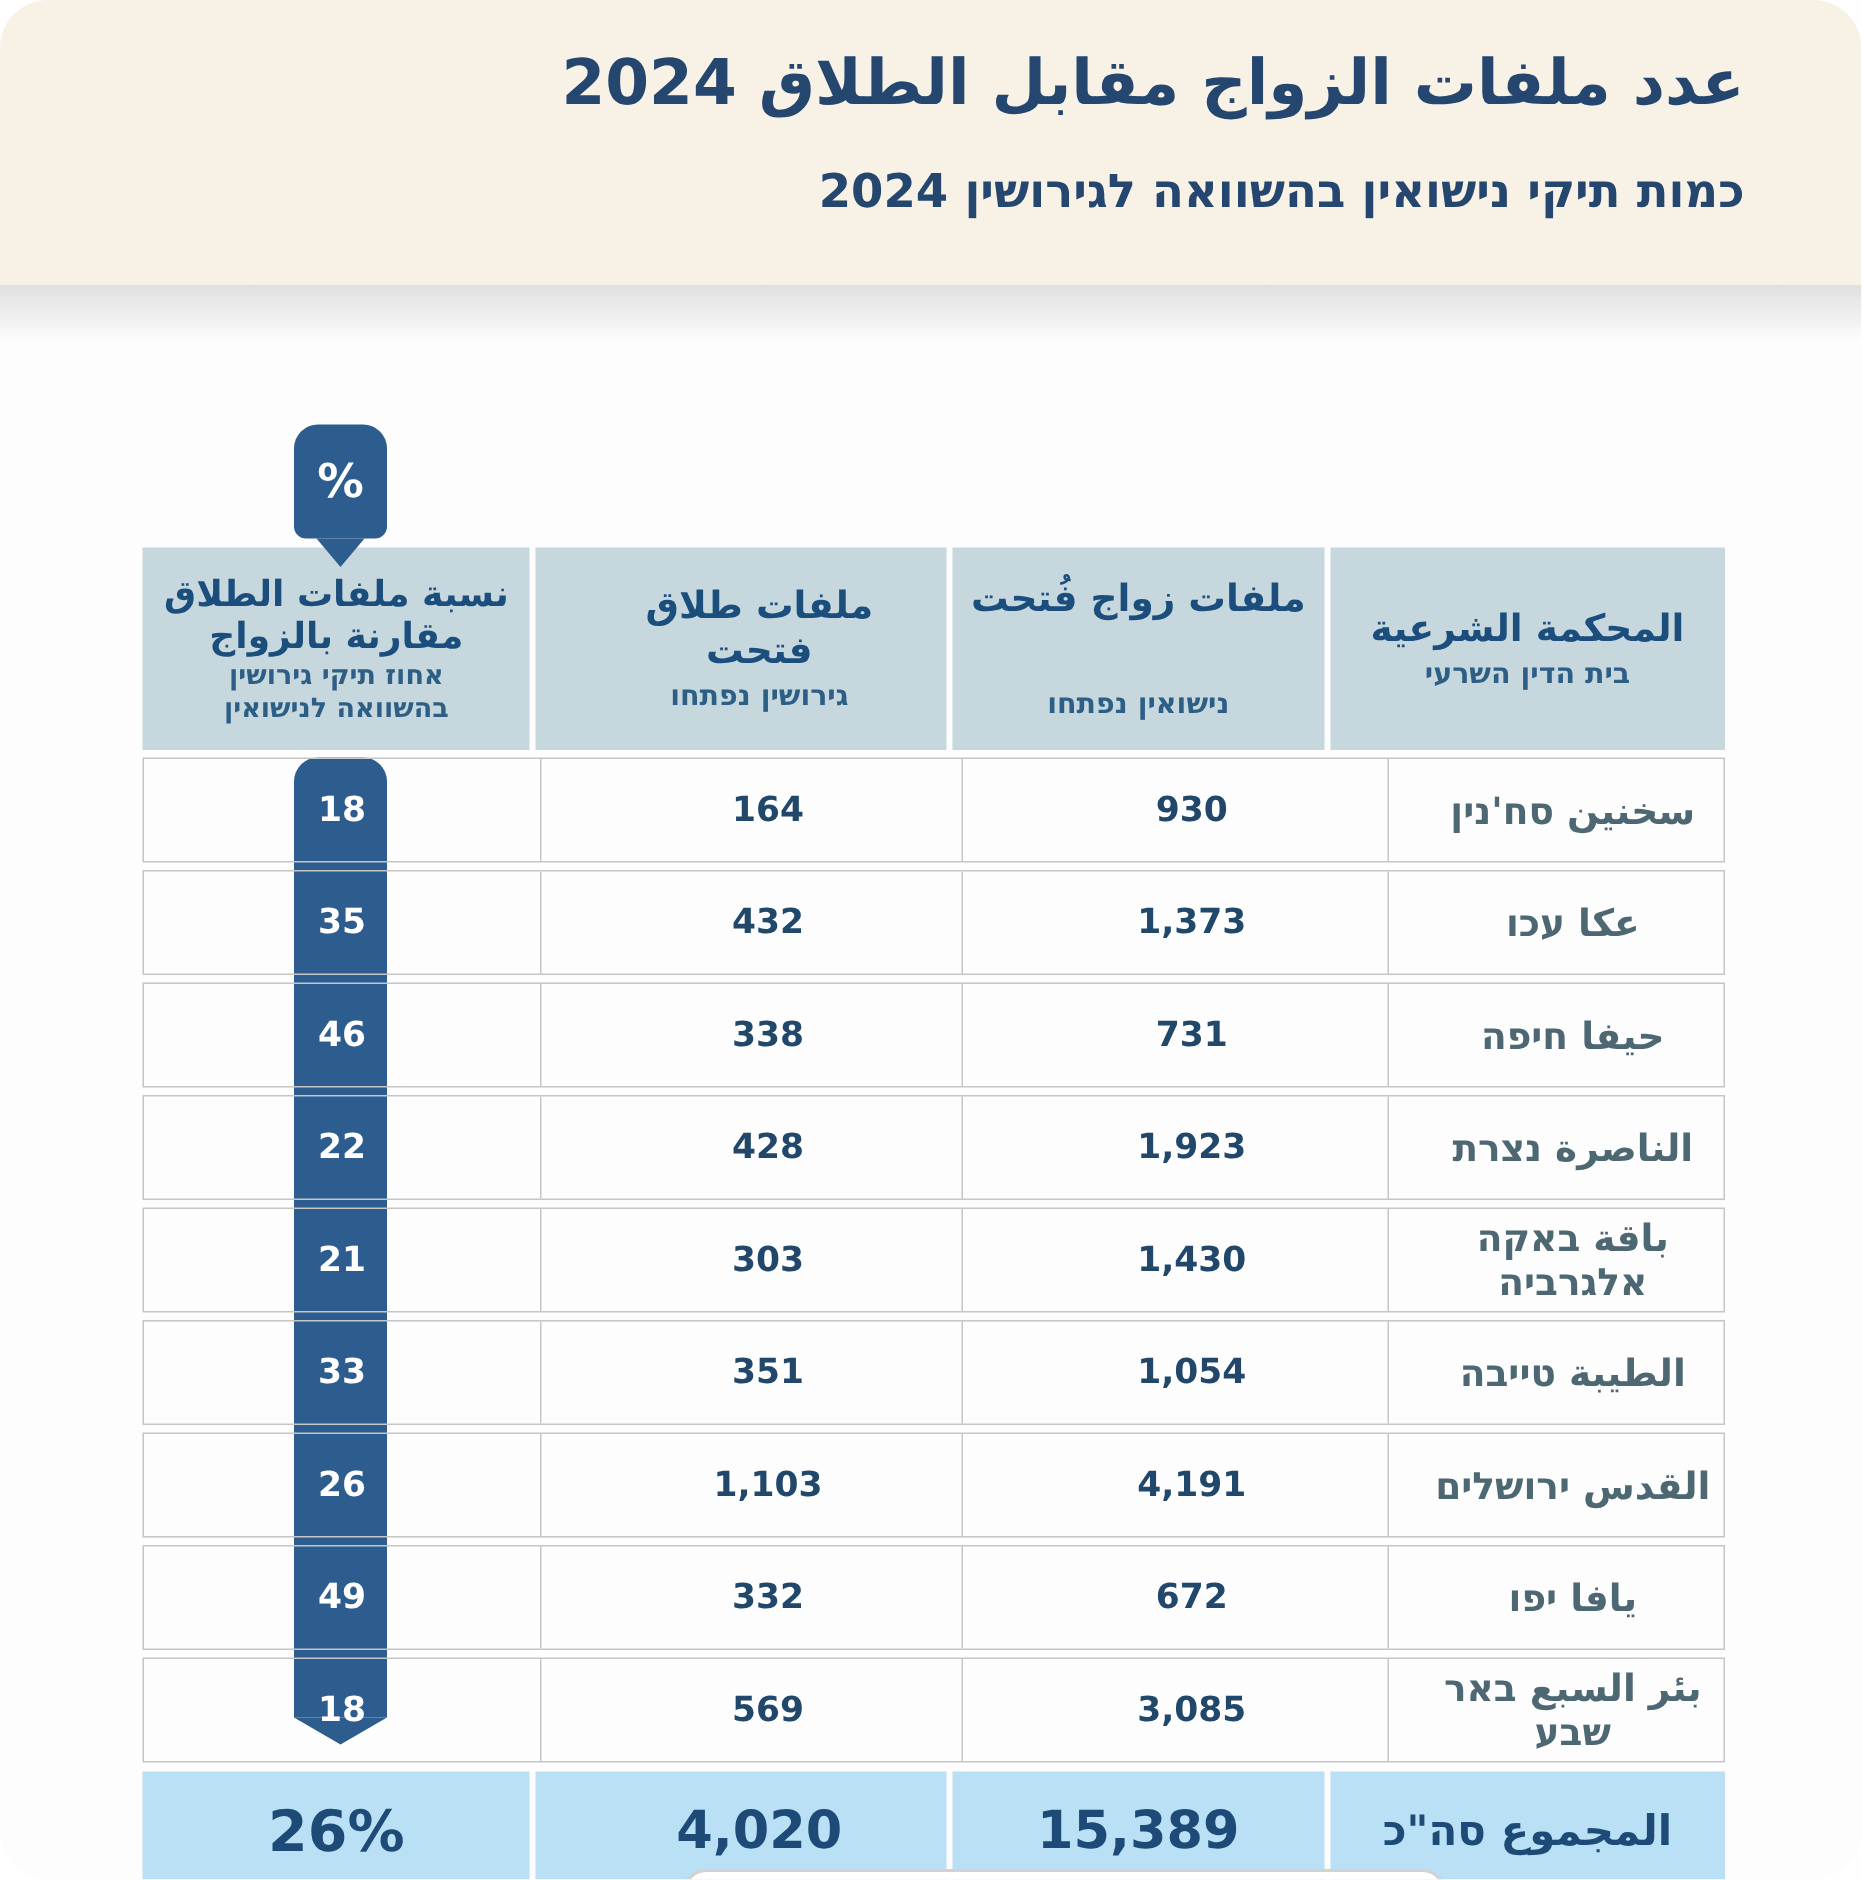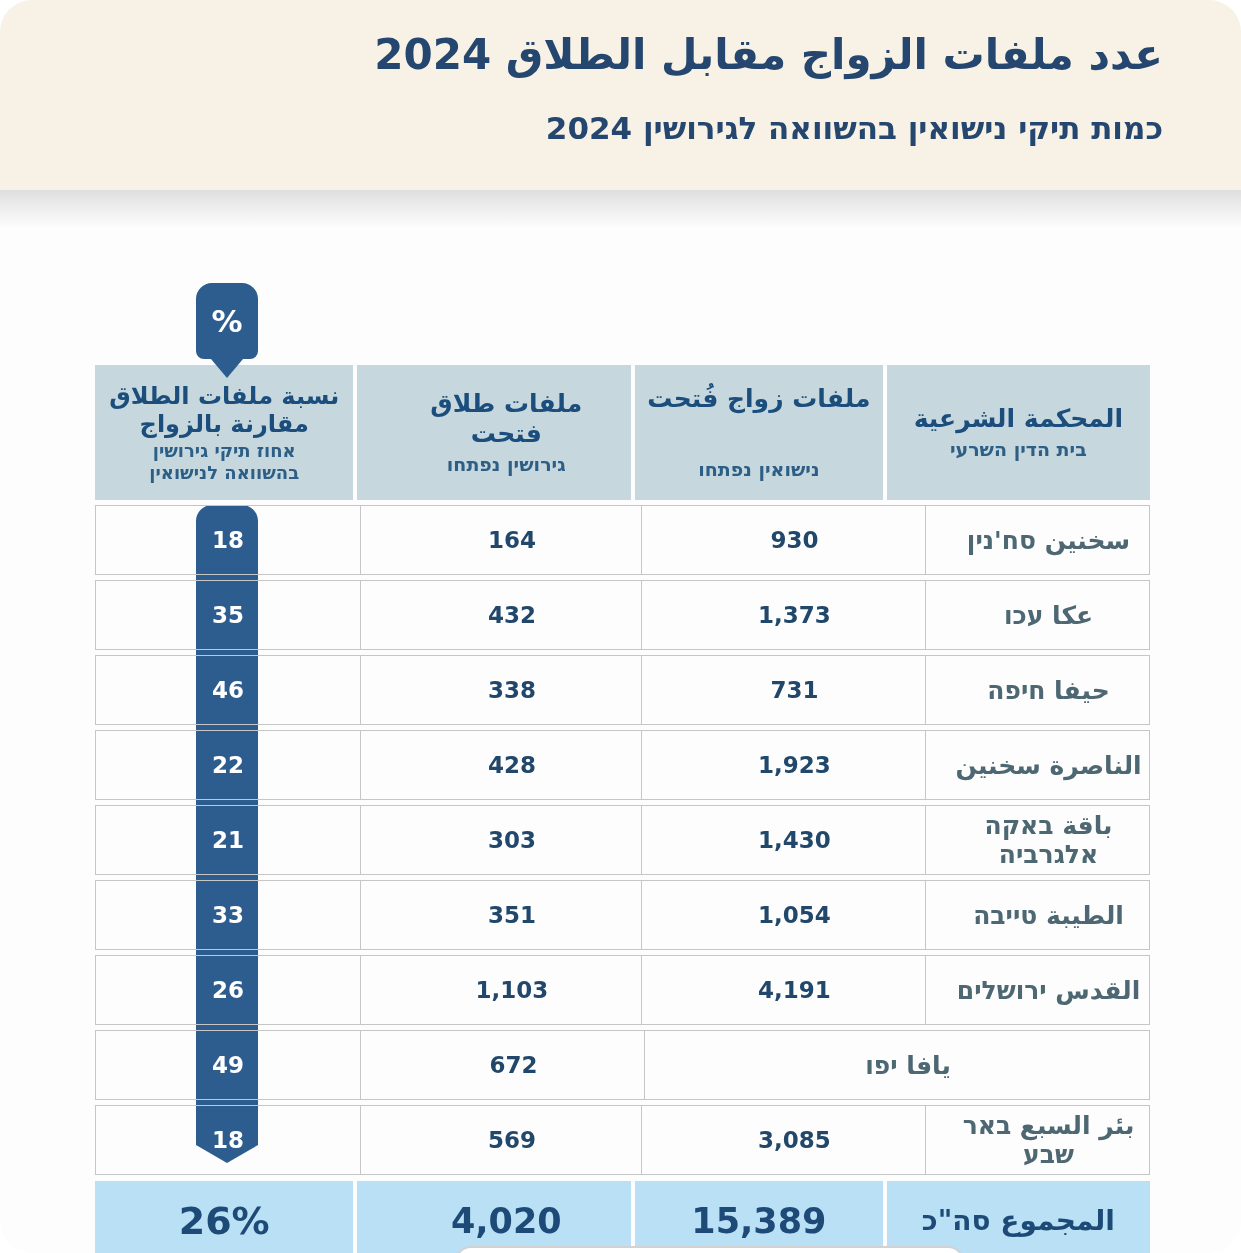--- a/index.html
+++ b/index.html
@@ -136,21 +136,21 @@
     <div class="cell c-pct" dir="ltr">46</div>
     <div class="cell c-div" dir="ltr">338</div>
     <div class="cell c-mar" dir="ltr">731</div>
     <div class="cell c-court" dir="rtl">حيفا חיפה</div>
   </div>
 
   <div class="row">
     <div class="cell c-pct" dir="ltr">22</div>
     <div class="cell c-div" dir="ltr">428</div>
     <div class="cell c-mar" dir="ltr">1,923</div>
-    <div class="cell c-court" dir="rtl">الناصرة سخنين</div>
+    <div class="cell c-court" dir="rtl">الناصرة נצרת</div>
   </div>
 
   <div class="row">
     <div class="cell c-pct" dir="ltr">21</div>
     <div class="cell c-div" dir="ltr">303</div>
     <div class="cell c-mar" dir="ltr">1,430</div>
     <div class="cell c-court" dir="rtl">باقة באקה אלגרביה</div>
   </div>
 
   <div class="row">
@@ -162,20 +162,21 @@
 
   <div class="row">
     <div class="cell c-pct" dir="ltr">26</div>
     <div class="cell c-div" dir="ltr">1,103</div>
     <div class="cell c-mar" dir="ltr">4,191</div>
     <div class="cell c-court" dir="rtl">القدس ירושלים</div>
   </div>
 
   <div class="row">
     <div class="cell c-pct" dir="ltr">49</div>
+    <div class="cell c-div" dir="ltr">332</div>
     <div class="cell c-mar" dir="ltr">672</div>
     <div class="cell c-court" dir="rtl">يافا יפו</div>
   </div>
 
   <div class="row">
     <div class="cell c-pct" dir="ltr">18</div>
     <div class="cell c-div" dir="ltr">569</div>
     <div class="cell c-mar" dir="ltr">3,085</div>
     <div class="cell c-court" dir="rtl">بئر السبع באר שבע</div>
   </div>

